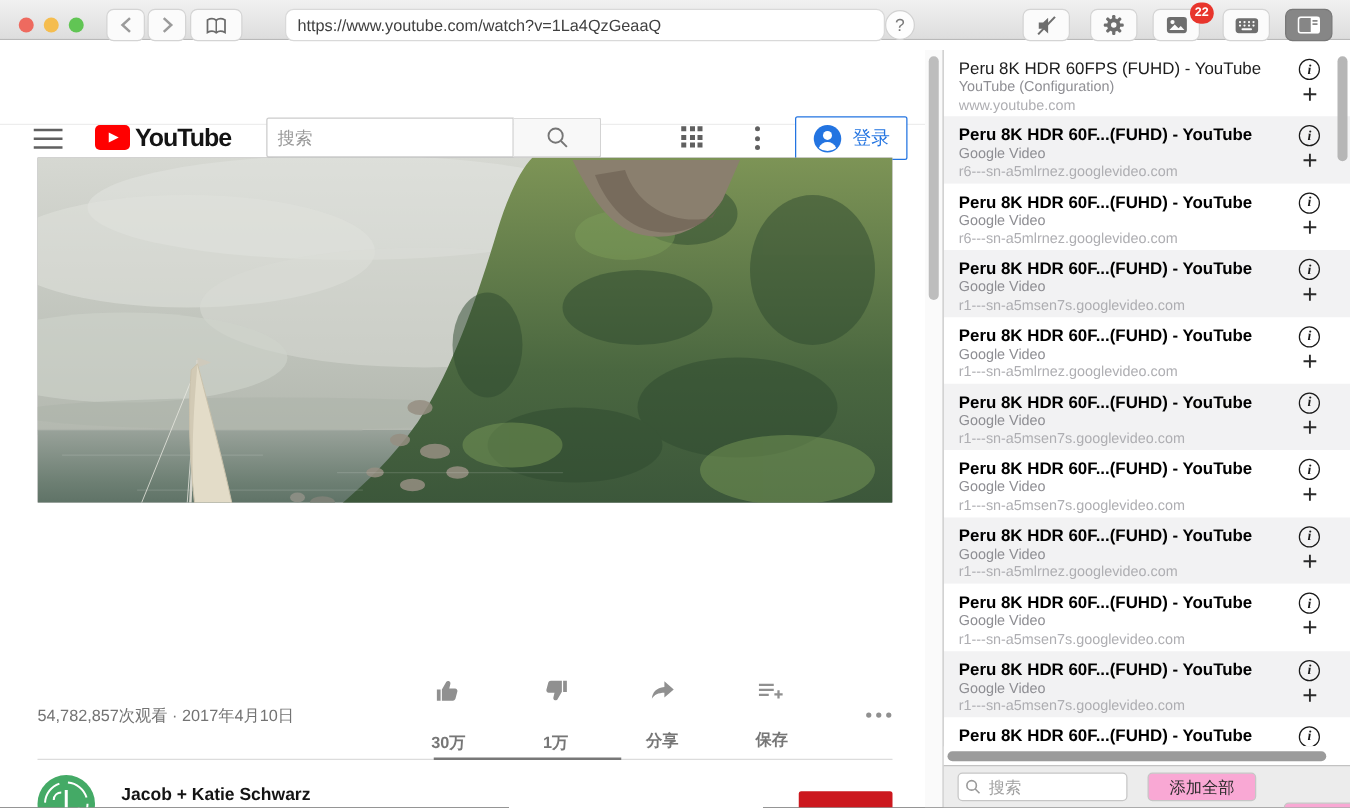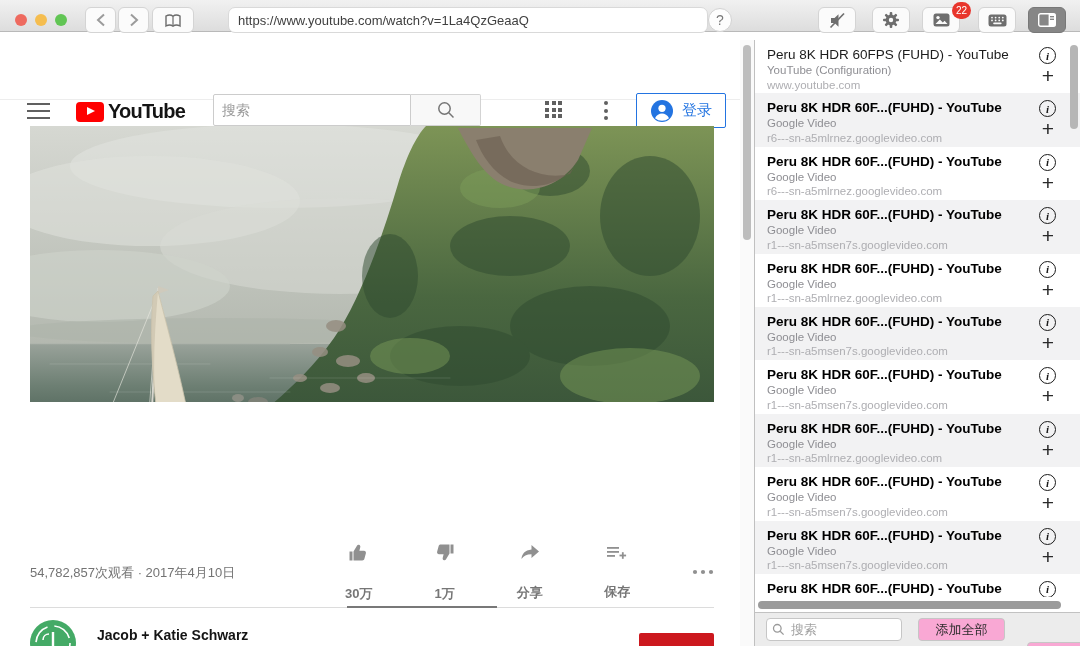--- a/index.html
+++ b/index.html
@@ -16,29 +16,29 @@
   .cbtn{position:absolute;top:7px;height:26px;background:#fbfbfb;border:1px solid #d4d4d4;
         border-radius:6px;box-sizing:border-box;display:flex;align-items:center;justify-content:center;color:#8a8a8a;}
   .cbtn.dark{background:#868686;border-color:#787878;}
   .urlbar{position:absolute;left:228px;top:7px;width:480px;height:26px;background:#fff;
           border:1px solid #d9d9d9;border-radius:7px;box-sizing:border-box;padding:0 9px;
           font-size:13px;color:#404040;font-family:inherit;outline:none;}
   .helpcircle{position:absolute;left:708px;top:8px;width:24px;height:24px;border-radius:50%;
           background:#fdfdfd;border:1px solid #d2d2d2;box-sizing:border-box;display:flex;
           align-items:center;justify-content:center;font-size:14px;color:#7a7a7a;}
   .badge{position:absolute;right:-12px;top:-6px;min-width:17px;height:17px;border-radius:9px;
-         background:#e8352c;color:#fff;font-size:10px;font-weight:normal;display:flex;
+         background:#e8352c;color:#fff;font-size:10px;font-weight:bold;display:flex;
          align-items:center;justify-content:center;padding:0 4px;box-sizing:border-box;}
 
   
   .ythead{position:absolute;left:0;top:40px;width:747px;height:60px;background:#fff;
           border-bottom:1px solid #ededed;box-sizing:border-box;}
   .burger{position:absolute;left:27px;top:63px;width:23px;cursor:pointer;}
   .burger div{height:2px;background:#606060;margin:0 0 5px 0;}
-  .ytlogo{position:absolute;left:76px;top:60px;display:flex;align-items:center;}
+  .ytlogo{position:absolute;left:76px;top:60px;display:flex;align-items:flex-start;}
   .ytlogo .box{width:28px;height:20px;background:#ff0000;border-radius:4px;position:relative;}
   .ytlogo .box:after{content:"";position:absolute;left:11px;top:5.5px;border-left:8px solid #fff;
           border-top:4.5px solid transparent;border-bottom:4.5px solid transparent;}
   .ytlogo .word{margin-left:4px;font-size:20px;font-weight:bold;letter-spacing:-0.8px;color:#141414;}
   .ytsearch{position:absolute;left:213px;top:54px;width:198px;height:32px;border:1px solid #ccc;
           box-sizing:border-box;padding:0 8px;font-size:14px;color:#111;outline:none;border-radius:2px 0 0 2px;font-family:inherit;}
   .ytsearch::placeholder{color:#999;}
   .ytsearchbtn{position:absolute;left:411px;top:54px;width:70px;height:32px;background:#f8f8f8;
           border:1px solid #d3d3d3;border-left:none;box-sizing:border-box;display:flex;
           align-items:center;justify-content:center;border-radius:0 2px 2px 0;}

